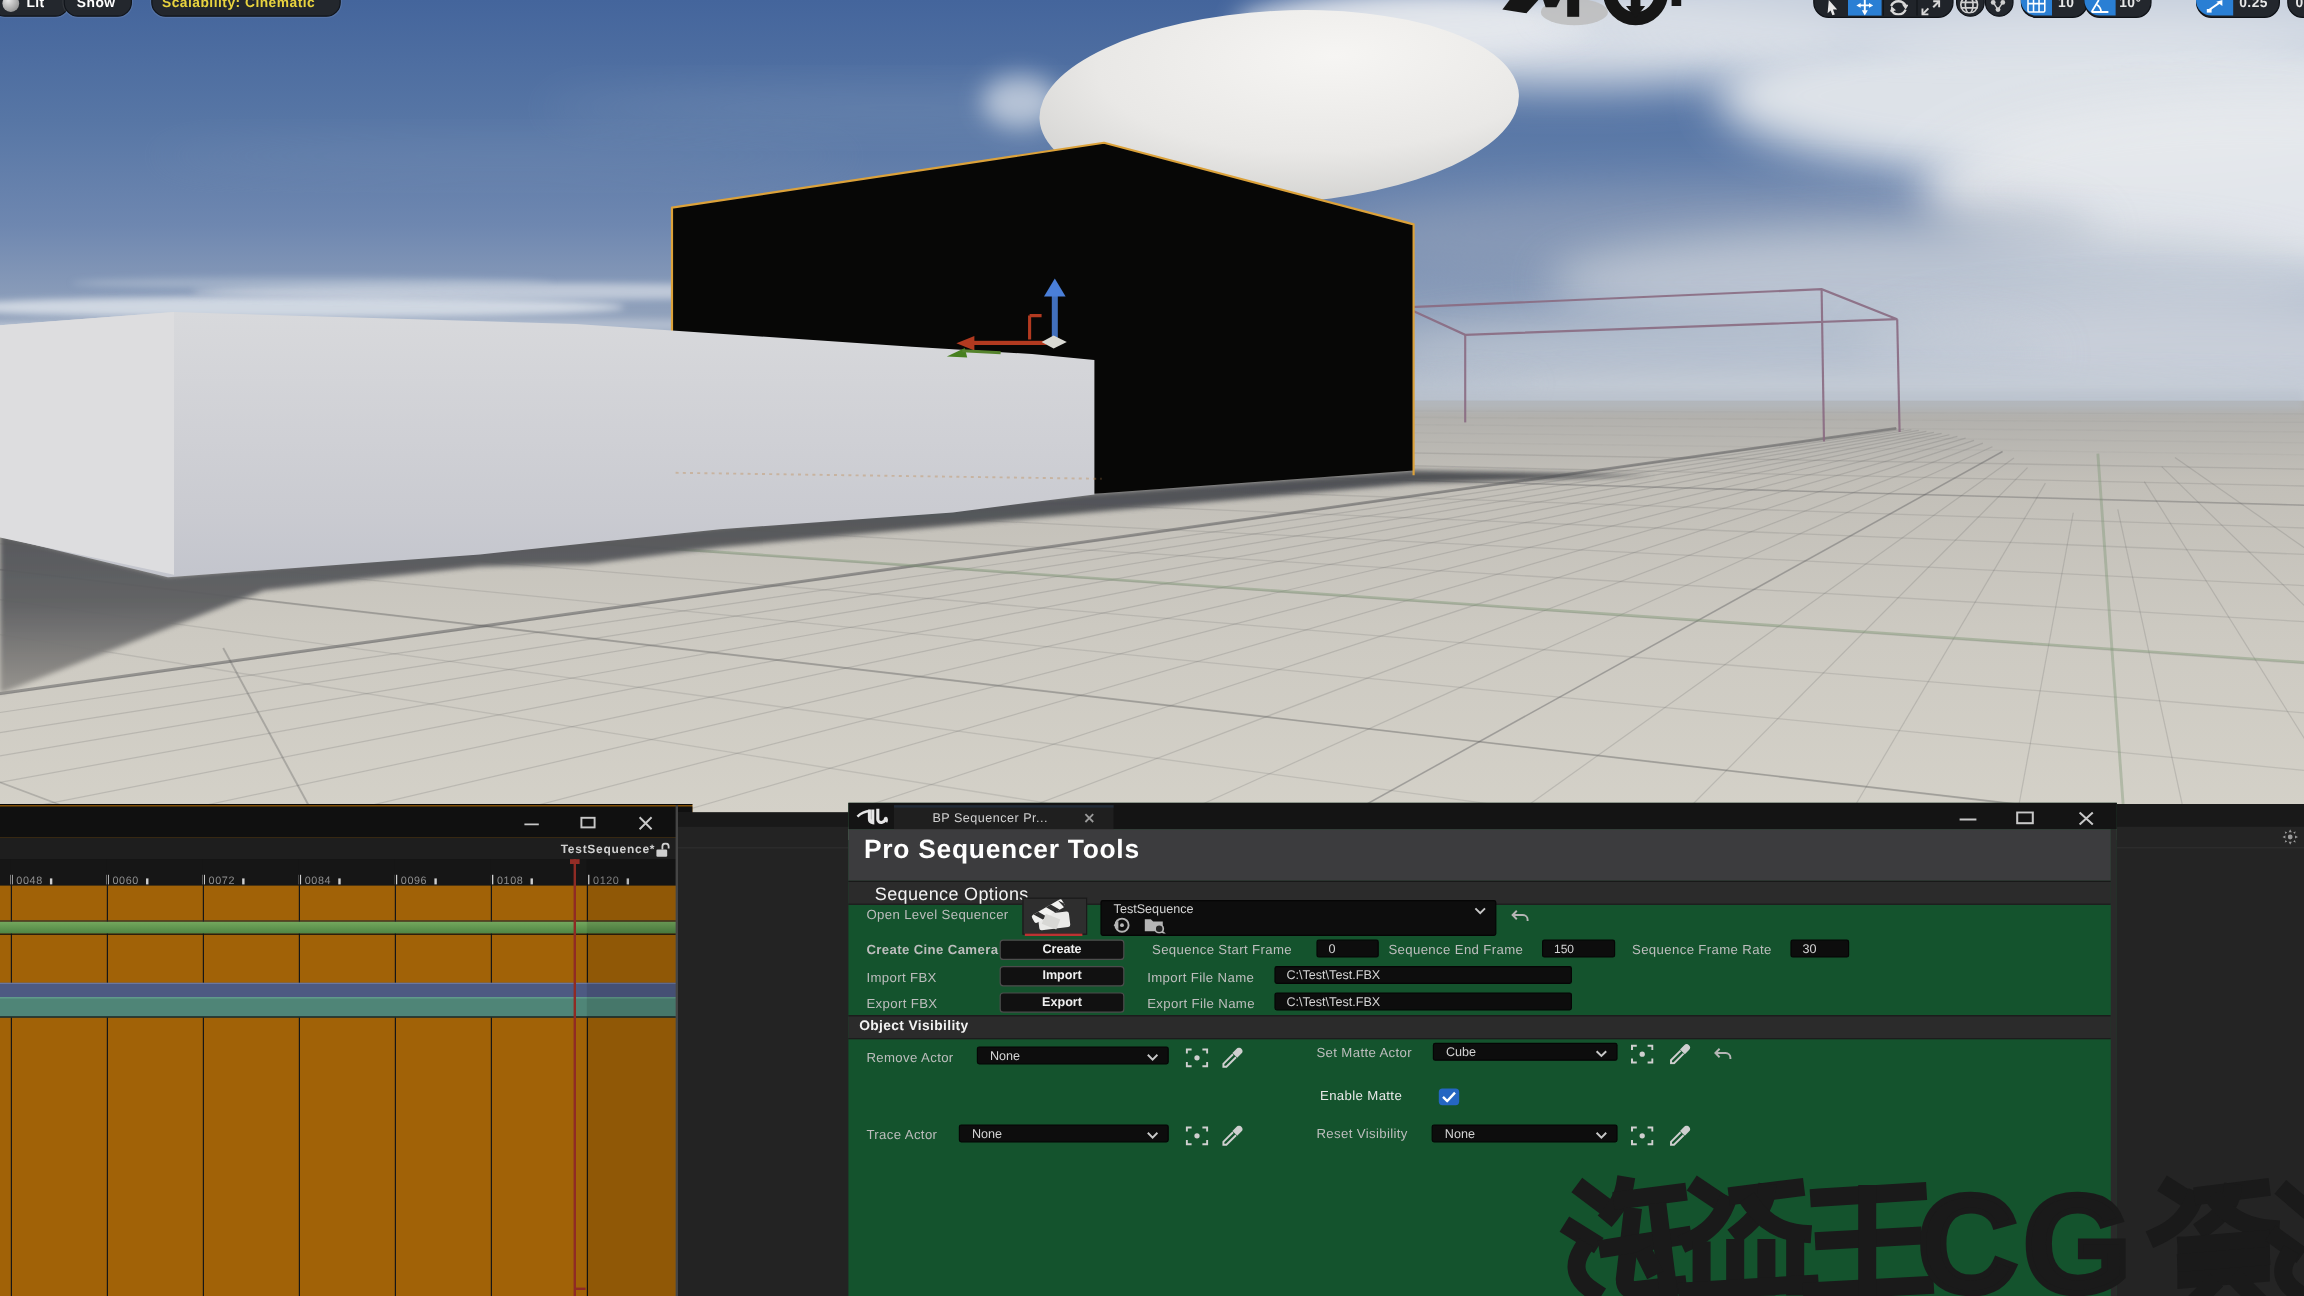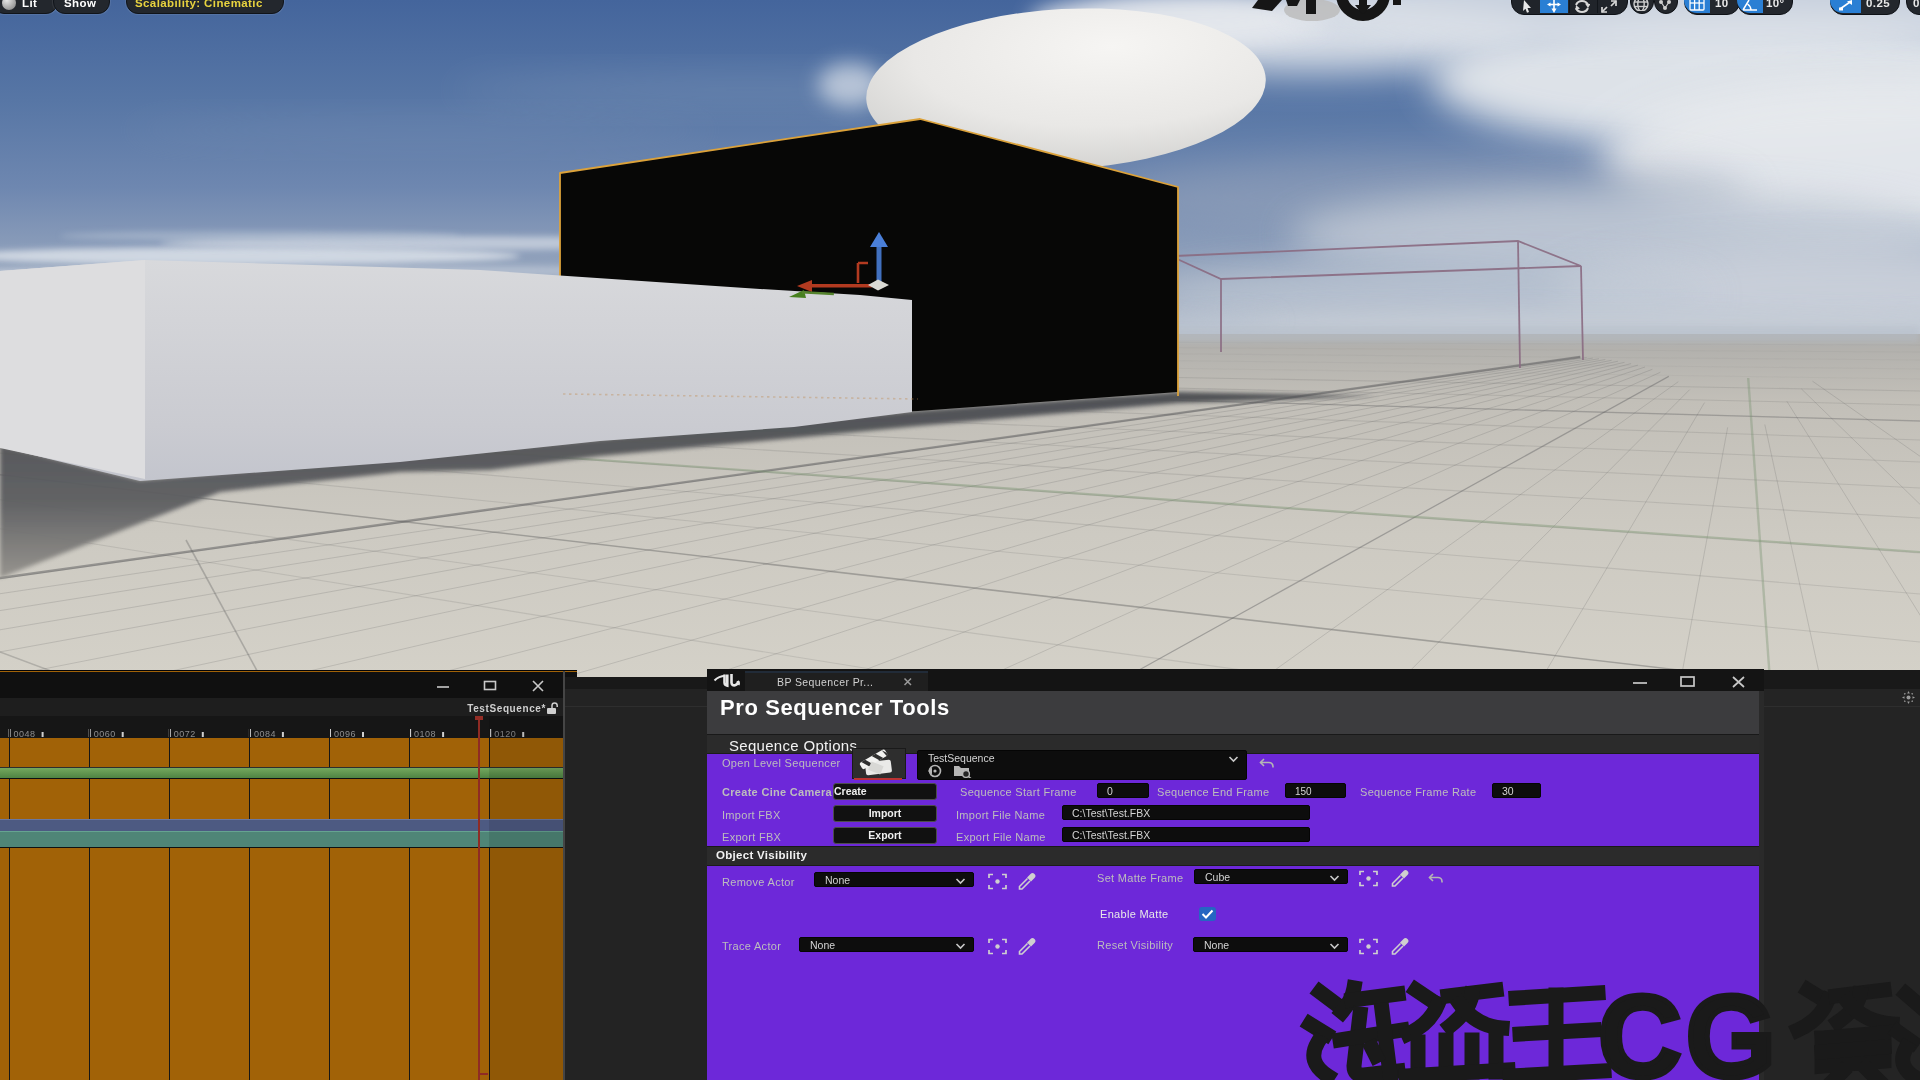--- a/index.html
+++ b/index.html
@@ -330,21 +330,21 @@
           <path d="M0 6.5 L2.5 5.2 L2.5 7.8 Z"></path>
           <path d="M13 6.5 L10.5 5.2 L10.5 7.8 Z"></path>
           <path d="M1.9 1.9 L4 2.6 L2.6 4 Z"></path>
           <path d="M11.1 1.9 L9 2.6 L10.4 4 Z"></path>
           <path d="M1.9 11.1 L4 10.4 L2.6 9 Z"></path>
           <path d="M11.1 11.1 L9 10.4 L10.4 9 Z"></path>
         </g>
       </svg>
 </div>
 
-<div style="position:absolute;left:707px;top:669px;width:1057px;height:411px;background:#6d28d9">
+<div style="position:absolute;left:707px;top:669px;width:1057px;height:411px;background:#14532d">
   <div style="position:absolute;left:0;top:0;width:100%;height:22px;background:#141414"></div>
   <svg style="position:absolute;left:6px;top:3px" width="28" height="17" viewBox="0 0 28 17">
     <g stroke="#e6e6e6" fill="none">
     <path d="M1.5 8.5 C4.5 5.5 8 4 12 3.8" stroke-width="2"></path>
     <path d="M11.5 2.5 L11.5 10.5 C11.5 12.3 12.6 13.3 14.3 13.6 L14.3 2.5" stroke-width="2.6"></path>
     <path d="M18.5 2 L18.5 10.8 C18.5 12.6 20 13.7 22 13.3 C24 12.8 25 11.3 25.2 9.2" stroke-width="2.6"></path>
     <path d="M24.8 9 C26.3 10 26.5 11.5 25.6 13.2" stroke-width="1.6"></path>
     </g>
   </svg>
   <div style="position:absolute;left:38px;top:2px;width:183px;height:20px;background:#1f1f1f;border-top:2px solid #212b38"></div>
@@ -388,21 +388,21 @@
         <path d="M1 3 L6 3 L8 5 L16 5 L16 13 L1 13 Z" fill="#b5b5b5"></path>
         <circle cx="13" cy="11" r="3.4" stroke="#b5b5b5" stroke-width="1.4" fill="#242424"></circle>
         <line x1="15.5" y1="13.5" x2="18" y2="15.5" stroke="#b5b5b5" stroke-width="1.6"></line>
       </svg>
   <svg style="position:absolute;left:552px;top:89px" width="16" height="12" viewBox="0 0 16 12">
         <path d="M5 1 L1.5 4.5 L5 8" stroke="#b5b5b5" stroke-width="1.6" fill="none"></path>
         <path d="M1.5 4.5 L10 4.5 A4 4 0 0 1 14 8.5 L14 9.5" stroke="#b5b5b5" stroke-width="1.6" fill="none"></path>
       </svg>
 
   <div style="position:absolute;left:15px;top:117px;font-size:11px;font-weight:bold;color:#bdbdbd;letter-spacing:0.3px;white-space:nowrap">Create Cine Camera</div>
-  <div style="position:absolute;left:126px;top:114px;width:104px;height:17px;background:#111111;border:1px solid #4d4d4d;border-radius:3px;color:#efefef;font-size:10.5px;font-weight:bold;line-height:15px;box-sizing:border-box">Create</div>
+  <div style="position:absolute;left:126px;top:114px;width:104px;height:17px;background:#111111;border:1px solid #4d4d4d;border-radius:3px;color:#efefef;font-size:10.5px;font-weight:bold;line-height:15px;text-align:center;box-sizing:border-box">Create</div>
   <div style="position:absolute;left:253px;top:117px;font-size:11px;font-weight:normal;color:#bdbdbd;letter-spacing:0.3px;white-space:nowrap">Sequence Start Frame</div>
   <div style="position:absolute;left:390px;top:114px;width:52px;height:15px;background:#0d0d0d;border:1px solid #050505;border-radius:2px;color:#d4d4d4;font-size:10.5px;line-height:15px;padding-left:9px;box-sizing:border-box">0</div>
   <div style="position:absolute;left:450px;top:117px;font-size:11px;font-weight:normal;color:#bdbdbd;letter-spacing:0.3px;white-space:nowrap">Sequence End Frame</div>
   <div style="position:absolute;left:578px;top:114px;width:61px;height:15px;background:#0d0d0d;border:1px solid #050505;border-radius:2px;color:#d4d4d4;font-size:10px;line-height:15px;padding-left:9px;box-sizing:border-box">150</div>
   <div style="position:absolute;left:653px;top:117px;font-size:11px;font-weight:normal;color:#bdbdbd;letter-spacing:0.3px;white-space:nowrap">Sequence Frame Rate</div>
   <div style="position:absolute;left:785px;top:114px;width:49px;height:15px;background:#0d0d0d;border:1px solid #050505;border-radius:2px;color:#d4d4d4;font-size:10.5px;line-height:15px;padding-left:9px;box-sizing:border-box">30</div>
 
   <div style="position:absolute;left:15px;top:140px;font-size:11px;font-weight:normal;color:#bdbdbd;letter-spacing:0.3px;white-space:nowrap">Import FBX</div>
   <div style="position:absolute;left:126px;top:136px;width:104px;height:17px;background:#111111;border:1px solid #4d4d4d;border-radius:3px;color:#efefef;font-size:10.5px;font-weight:bold;line-height:15px;text-align:center;box-sizing:border-box">Import</div>
   <div style="position:absolute;left:249px;top:140px;font-size:11px;font-weight:normal;color:#bdbdbd;letter-spacing:0.3px;white-space:nowrap">Import File Name</div>
@@ -426,21 +426,21 @@
           <path d="M14 1.5 L18 1.5 L18 5"></path>
           <path d="M18 12 L18 15.5 L14 15.5"></path>
           <path d="M5 15.5 L1 15.5 L1 12"></path>
         </g>
         <circle cx="9.5" cy="8.5" r="2.2" fill="#cfcfcf"></circle>
       </svg>
   <svg style="position:absolute;left:311px;top:204px" width="19" height="17" viewBox="0 0 19 17">
         <path d="M12 8 L4 16 L1.5 16 L1.5 13.5 L9.5 5.5" stroke="#cfcfcf" stroke-width="1.6" fill="none"></path>
         <path d="M9 4.5 L13 8.5 L16.5 5 A2.8 2.8 0 0 0 12.5 1 Z" fill="#cfcfcf"></path>
       </svg>
-  <div style="position:absolute;left:390px;top:203px;font-size:11px;font-weight:normal;color:#bdbdbd;letter-spacing:0.3px;white-space:nowrap">Set Matte Frame</div>
+  <div style="position:absolute;left:390px;top:203px;font-size:11px;font-weight:normal;color:#bdbdbd;letter-spacing:0.3px;white-space:nowrap">Set Matte Actor</div>
   <div style="position:absolute;left:487px;top:200px;width:154px;height:15px;background:#0d0d0d;border:1px solid #050505;border-radius:2px;color:#d4d4d4;font-size:10.5px;line-height:15px;padding-left:10px;box-sizing:border-box">Cube<svg style="position:absolute;right:7px;top:4px" width="11" height="8" viewBox="0 0 11 8">
           <path d="M1.5 2 L5.5 6 L9.5 2" stroke="#c8c8c8" stroke-width="1.6" fill="none"></path>
         </svg></div>
   <svg style="position:absolute;left:652px;top:201px" width="19" height="17" viewBox="0 0 19 17">
         <g stroke="#cfcfcf" stroke-width="1.7" fill="none">
           <path d="M1 5 L1 1.5 L5 1.5"></path>
           <path d="M14 1.5 L18 1.5 L18 5"></path>
           <path d="M18 12 L18 15.5 L14 15.5"></path>
           <path d="M5 15.5 L1 15.5 L1 12"></path>
         </g>

